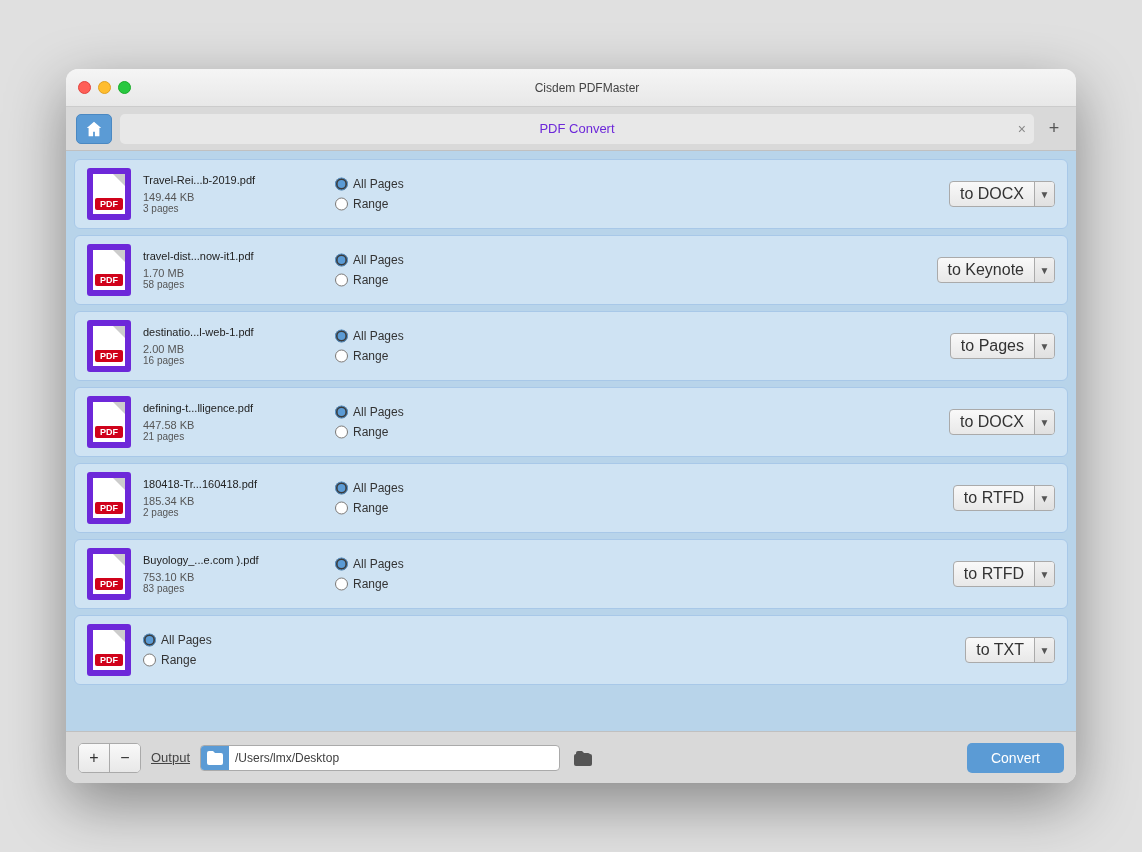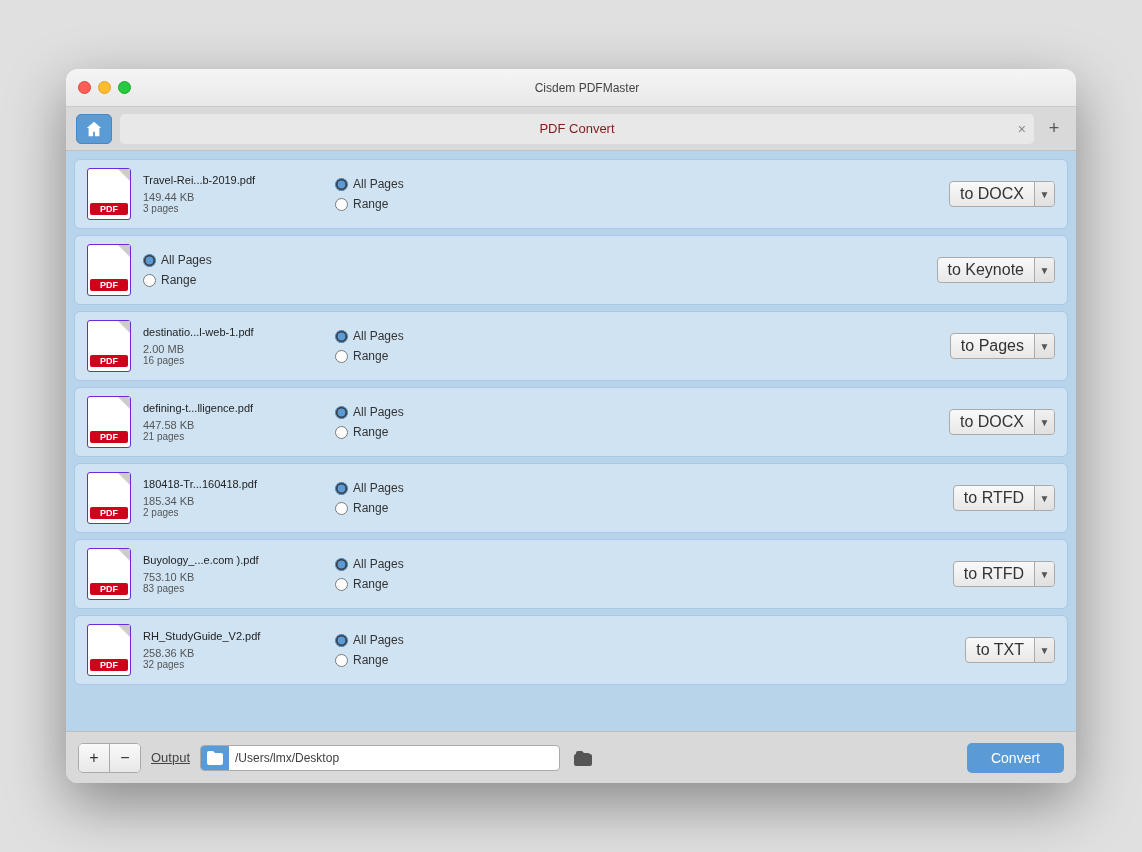--- a/index.html
+++ b/index.html
@@ -75,21 +75,21 @@
       display: flex;
       align-items: center;
       background: #e8e8e8;
       border-radius: 5px;
       height: 30px;
       padding: 0 12px;
       position: relative;
     }
     .tab-label {
       font-size: 13px;
-      color: #7f1d1d;
+      color: #6d28d9;
       flex: 1;
       text-align: center;
     }
     .tab-close {
       position: absolute;
       right: 8px;
       color: #888;
       cursor: pointer;
       font-size: 14px;
     }
@@ -122,21 +122,21 @@
       width: 44px;
       height: 52px;
       position: relative;
       flex-shrink: 0;
     }
     .pdf-icon .doc-bg {
       width: 44px;
       height: 52px;
       background: white;
       border-radius: 3px;
-      border: 1px solid #6d28d9;
+      border: 6px solid #6d28d9;
       position: relative;
     }
     .pdf-icon .doc-bg::before {
       content: '';
       position: absolute;
       top: 0; right: 0;
       width: 12px; height: 12px;
       background: #ccc;
       clip-path: polygon(0 0, 100% 100%, 100% 0);
     }
@@ -171,21 +171,20 @@
       color: #555;
     }
     .page-options {
       display: flex;
       flex-direction: column;
       gap: 6px;
       flex: 0 0 100px;
     }
     .radio-label {
       display: flex;
-      align-items: center;
       gap: 5px;
       font-size: 12px;
       color: #333;
       cursor: pointer;
     }
     .radio-label input[type="radio"] {
       accent-color: #5b9bd5;
     }
     .spacer { flex: 1; }
     .format-btn {
@@ -354,20 +353,25 @@
         <span class="format-btn-label">to DOCX</span>
         <span class="format-btn-arrow">▼</span>
       </div>
     </div>
       <div class="file-row">
       <div class="pdf-icon">
         <div class="doc-bg">
           <div class="pdf-badge">PDF</div>
         </div>
       </div>
+      <div class="file-info">
+        <div class="file-name">travel-dist...now-it1.pdf</div>
+        <div class="file-size">1.70 MB</div>
+        <div class="file-pages">58 pages</div>
+      </div>
       <div class="page-options">
         <label class="radio-label">
           <input type="radio" name="pages_1" checked="" style="">
           <span>All Pages</span>
         </label>
         <label class="radio-label">
           <input type="radio" name="pages_1" style="">
           <span>Range</span>
         </label>
       </div>
@@ -483,25 +487,20 @@
       <div class="format-btn">
         <span class="format-btn-label">to RTFD</span>
         <span class="format-btn-arrow">▼</span>
       </div>
     </div>
       <div class="file-row">
       <div class="pdf-icon">
         <div class="doc-bg">
           <div class="pdf-badge">PDF</div>
         </div>
-      </div>
-      <div class="file-info">
-        <div class="file-name">RH_StudyGuide_V2.pdf</div>
-        <div class="file-size">258.36 KB</div>
-        <div class="file-pages">32 pages</div>
       </div>
       <div class="page-options">
         <label class="radio-label">
           <input type="radio" name="pages_6" checked="" style="">
           <span>All Pages</span>
         </label>
         <label class="radio-label">
           <input type="radio" name="pages_6" style="">
           <span>Range</span>
         </label>

